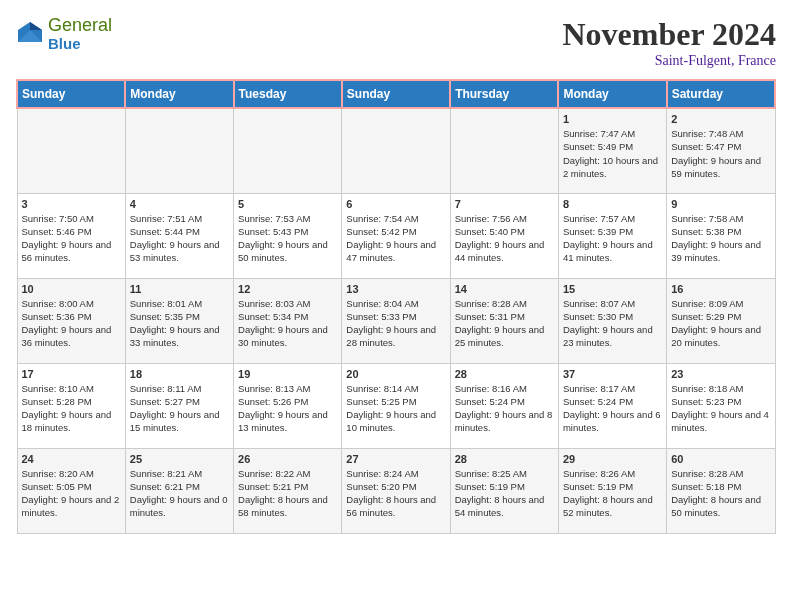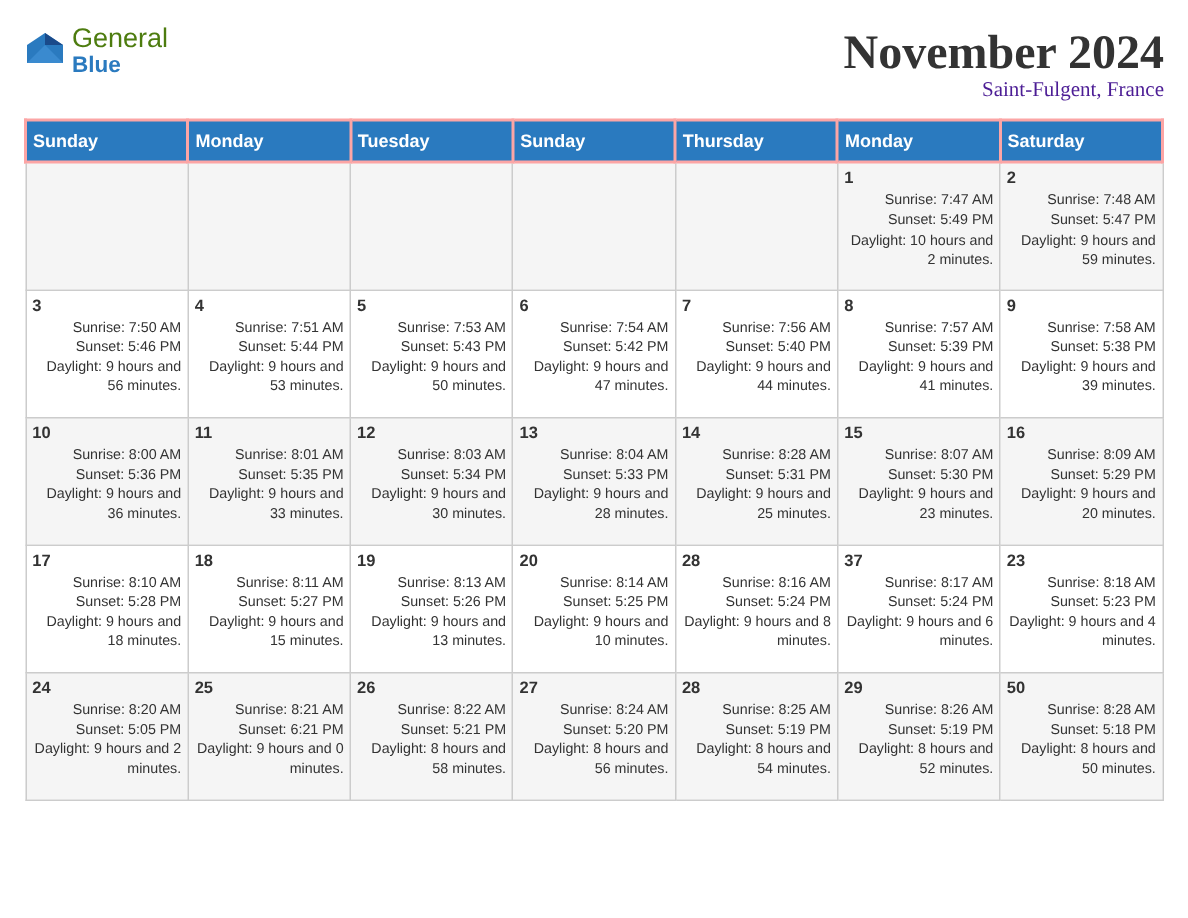--- a/index.html
+++ b/index.html
@@ -85,21 +85,20 @@
     .day-number {
       font-weight: bold;
       font-size: 11px;
       display: block;
       margin-bottom: 2px;
     }
     .day-info {
       font-size: 9.5px;
       line-height: 1.4;
       color: #333;
-      text-align: right;
     }
     .empty-cell {
       background-color: #f5f5f5;
     }
   </style>
 </head>
 <body>
 
 <div class="header">
   <div class="logo">
@@ -314,20 +313,20 @@
 Sunset: 5:19 PM
 Daylight: 8 hours and 54 minutes.</div>
         </td>
         <td>
           <span class="day-number">29</span>
           <div class="day-info">Sunrise: 8:26 AM
 Sunset: 5:19 PM
 Daylight: 8 hours and 52 minutes.</div>
         </td>
         <td>
-          <span class="day-number">50</span>
+          <span class="day-number">60</span>
           <div class="day-info">Sunrise: 8:28 AM
 Sunset: 5:18 PM
 Daylight: 8 hours and 50 minutes.</div>
         </td>
       </tr>
     </tbody>
 </table>
 
 </body></html>

